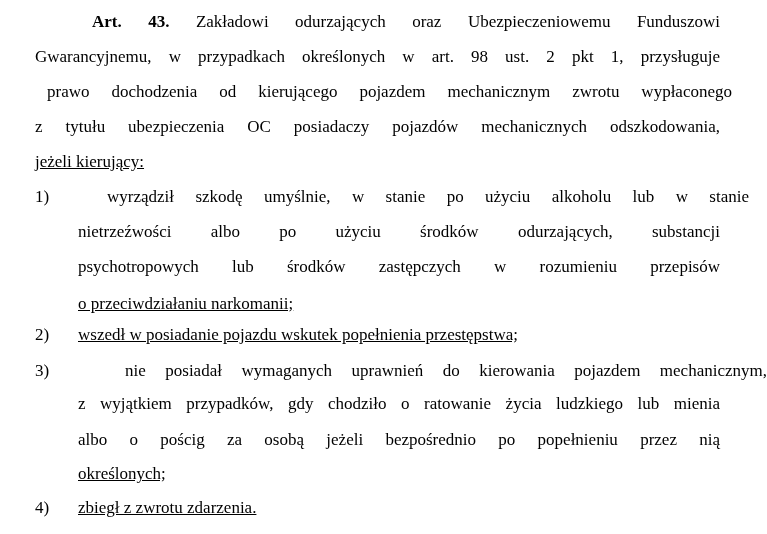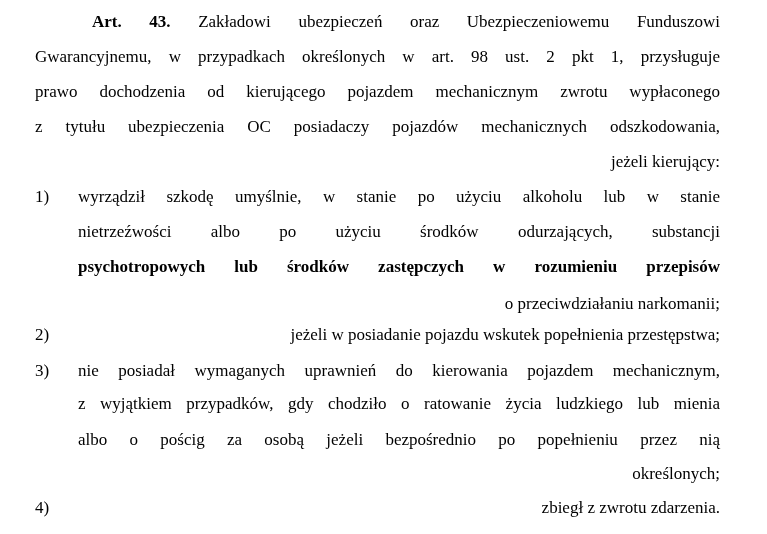--- a/index.html
+++ b/index.html
@@ -1,48 +1,48 @@
 <!DOCTYPE html>
 <html><head>
 <meta charset="utf-8">
 <style>
   html, body { margin: 0; padding: 0; background: #ffffff; }
   body { width: 767px; height: 534px; overflow: hidden; position: relative;
          font-family: "Liberation Serif", "DejaVu Serif", serif; color: #000; font-size: 17px; }
   .line { position: absolute; left: 35px; width: 685px; height: 24px; line-height: 24px;
           white-space: nowrap; }
   .justify { text-align: justify; text-align-last: justify; }
-  .left { text-align: right; }
+  .left { text-align: left; text-decoration: underline; }
   .num { position: absolute; left: 35px; height: 24px; line-height: 24px; }
   .item { left: 78px; width: 642px; }
   b { font-weight: bold; }
 </style>
 </head>
 <body>
 
 <div>
 
   <div class="line justify" style="top:10px; left:92px; width:628px;">
-    <b>Art. 43.</b>&nbsp;<span>Zakładowi ubezpieczeń oraz Ubezpieczeniowemu Funduszowi</span>
+    <b>Art. 43.</b>&nbsp;<span>Zakładowi odurzających oraz Ubezpieczeniowemu Funduszowi</span>
   </div>
   <div class="line justify" style="top:45px;">Gwarancyjnemu, w przypadkach określonych w art. 98 ust. 2 pkt 1, przysługuje</div>
-  <div class="line justify" style="top:80px;">prawo dochodzenia od kierującego pojazdem mechanicznym zwrotu wypłaconego</div>
+  <div class="line justify" style="top:80px;margin-left:12px;">prawo dochodzenia od kierującego pojazdem mechanicznym zwrotu wypłaconego</div>
   <div class="line justify" style="top:115px;">z tytułu ubezpieczenia OC posiadaczy pojazdów mechanicznych odszkodowania,</div>
   <div class="line left" style="top:150px;">jeżeli kierujący:</div>
 
   <div class="num" style="top:185px;">1)</div>
-  <div class="line item justify" style="top:185px;">wyrządził szkodę umyślnie, w stanie po użyciu alkoholu lub w stanie</div>
+  <div class="line item justify" style="top:185px;margin-left:29px;">wyrządził szkodę umyślnie, w stanie po użyciu alkoholu lub w stanie</div>
   <div class="line item justify" style="top:220px;">nietrzeźwości albo po użyciu środków odurzających, substancji</div>
-  <div class="line item justify" style="top:255px;font-weight:bold;">psychotropowych lub środków zastępczych w rozumieniu przepisów</div>
+  <div class="line item justify" style="top:255px;">psychotropowych lub środków zastępczych w rozumieniu przepisów</div>
   <div class="line item left" style="top:292px;">o przeciwdziałaniu narkomanii;</div>
 
   <div class="num" style="top:323px;">2)</div>
-  <div class="line item left" style="top:323px;">jeżeli w posiadanie pojazdu wskutek popełnienia przestępstwa;</div>
+  <div class="line item left" style="top:323px;">wszedł w posiadanie pojazdu wskutek popełnienia przestępstwa;</div>
 
   <div class="num" style="top:359px;">3)</div>
-  <div class="line item justify" style="top:359px;">nie posiadał wymaganych uprawnień do kierowania pojazdem mechanicznym,</div>
+  <div class="line item justify" style="top:359px;margin-left:47px;">nie posiadał wymaganych uprawnień do kierowania pojazdem mechanicznym,</div>
   <div class="line item justify" style="top:392px;">z wyjątkiem przypadków, gdy chodziło o ratowanie życia ludzkiego lub mienia</div>
   <div class="line item justify" style="top:428px;">albo o pościg za osobą jeżeli bezpośrednio po popełnieniu przez nią</div>
   <div class="line item left" style="top:462px;">określonych;</div>
 
   <div class="num" style="top:496px;">4)</div>
   <div class="line item left" style="top:496px;">zbiegł z zwrotu zdarzenia.</div>
 </div>
 
 </body></html>

